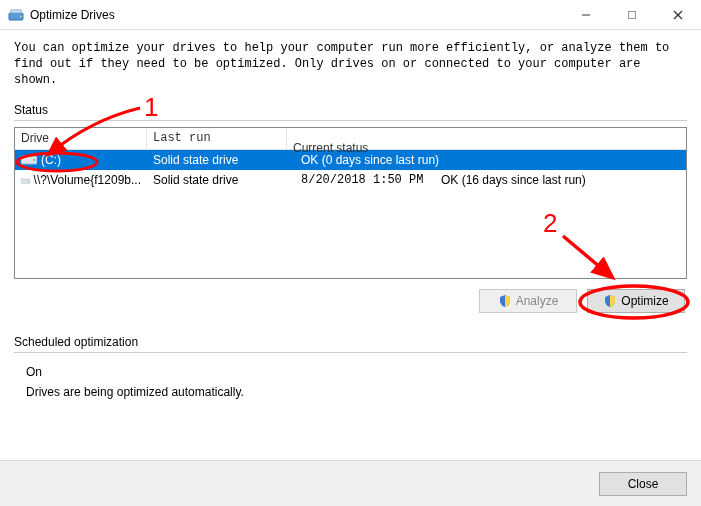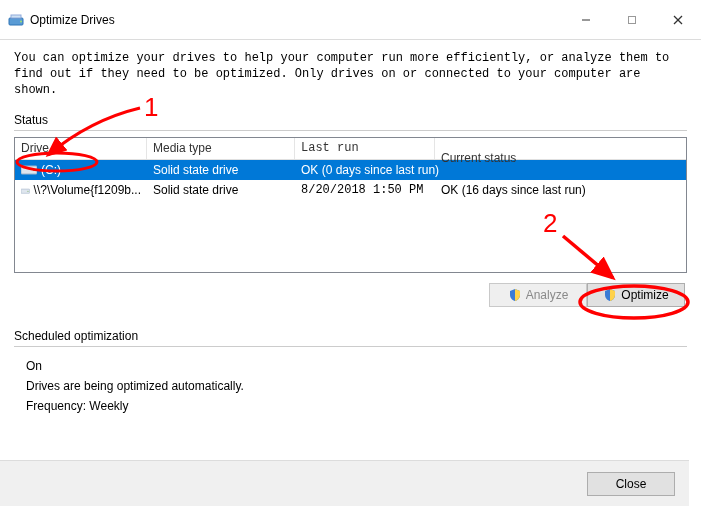--- a/index.html
+++ b/index.html
@@ -8,21 +8,21 @@
     font-family: "Segoe UI", Tahoma, sans-serif;
     font-size: 12px;
     background: #fff;
     color: #000;
     width: 701px;
     height: 506px;
     overflow: hidden;
     position: relative;
   }
   .titlebar {
-    height: 40px;
+    height: 30px;
     display: flex;
     align-items: center;
     padding: 0 0 0 8px;
     background: #fff;
     border-bottom: 1px solid #dcdcdc;
   }
   .titlebar .app-icon {
     width: 16px; height: 16px;
     margin-right: 6px;
     display: inline-flex;
@@ -57,21 +57,21 @@
     font-size: 12px;
     margin-bottom: 3px;
   }
   .hr-line {
     border: none;
     border-top: 1px solid #ccc;
     margin: 2px 0 6px 0;
   }
   .table-wrap {
     border: 1px solid #828790;
-    height: 136px;
+    height: 152px;
     overflow: hidden;
     background: #fff;
   }
   .thead {
     display: flex;
     background: #fff;
     border-bottom: 1px solid #e0e0e0;
     height: 22px;
     align-items: center;
   }
@@ -108,20 +108,21 @@
     align-items: center;
     gap: 4px;
   }
   .drive-icon {
     width: 16px; height: 12px;
     display: inline-block;
   }
   .btn-row {
     display: flex;
     justify-content: flex-end;
+    gap: 10px;
     margin: 10px 2px 0 0;
   }
   .btn {
     min-width: 98px;
     height: 24px;
     background: #e1e1e1;
     border: 1px solid #adadad;
     font-size: 12px;
     display: inline-flex;
     align-items: center;
@@ -151,21 +152,21 @@
   .sched-text .on {
     font-size: 12px;
     margin-bottom: 6px;
   }
   .sched-text .line {
     font-size: 12px;
     margin-bottom: 6px;
   }
   .footer {
     position: absolute;
-    bottom: 0; left: 0; right: 12px;
+    bottom: 0; left: 0; right: 0;
     height: 46px;
     background: #f0f0f0;
     border-top: 1px solid #dcdcdc;
     display: flex;
     align-items: center;
     justify-content: flex-end;
     padding-right: 14px;
   }
   
   .anno {
@@ -214,21 +215,20 @@
 
 <div class="content">
   <div class="intro">You can optimize your drives to help your computer run more efficiently, or analyze them to find out if they need to be optimized. Only drives on or connected to your computer are shown.</div>
 
   <div class="section-label">Status</div>
   <hr class="hr-line">
 
   <div class="table-wrap">
     <div class="thead">
       <div class="th col-drive">Drive</div>
-      <div class="th col-type">Media type</div>
       <div class="th col-last">Last run</div>
       <div class="th col-status">Current status</div>
     </div>
 
     <div class="trow selected">
       <div class="td col-drive">
         <span class="drive-icon">
           <svg viewBox="0 0 16 12">
               <rect x="0" y="2" width="16" height="8" rx="1" fill="#dfe6ee" stroke="#9fb3c8"></rect>
               <circle cx="13" cy="6" r="1" fill="#6aa84f"></circle>
@@ -277,21 +277,20 @@
     </div>
   </div>
 
   <div class="sched">
     <div class="section-label">Scheduled optimization</div>
     <hr class="hr-line">
     <div class="sched-body">
       <div class="sched-text">
         <div class="on">On</div>
         <div class="line">Drives are being optimized automatically.</div>
-        <div class="line">Frequency: Weekly</div>
       </div>
     </div>
   </div>
 </div>
 
 <div class="footer">
   <div class="btn" style="min-width:88px">
     <span>Close</span>
   </div>
 </div>

